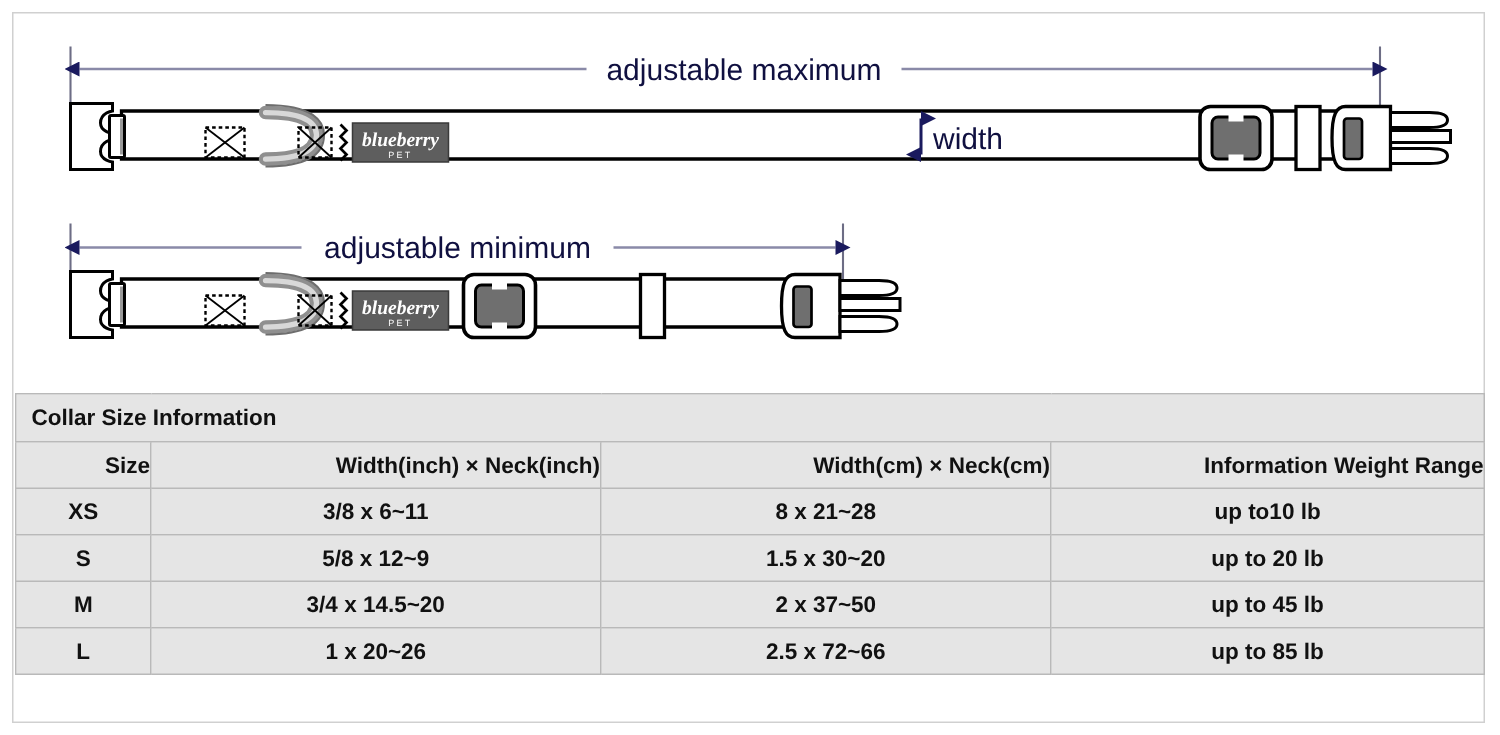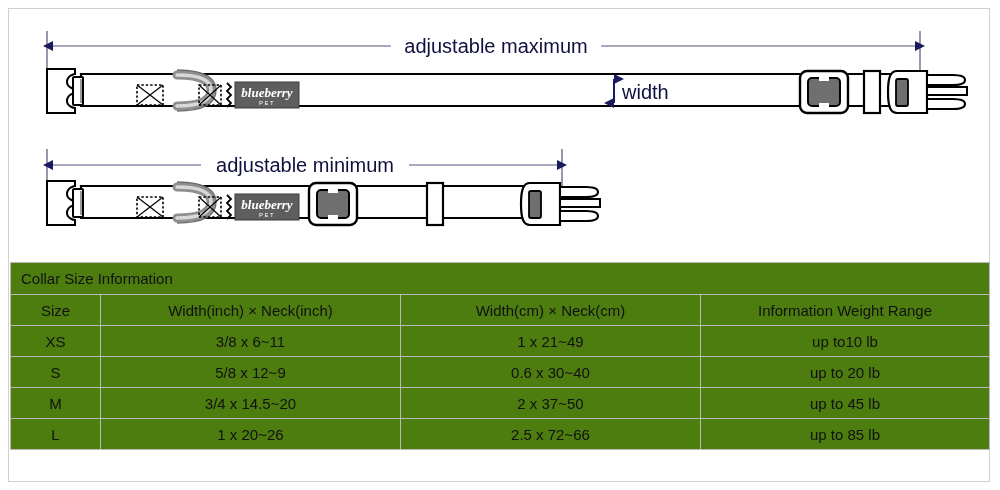--- a/index.html
+++ b/index.html
@@ -27,37 +27,38 @@
     table-layout:fixed;
   }
   .size-table td{
     border:1px solid #b9b9b9;
     text-align:center;
     font-size:15px;
     color:#111;
     padding:0;
     height:30px;
     vertical-align:middle;
-    background:#4d7c0f;
+    background:#e5e5e5;
+    font-weight:bold;
   }
   .size-table td.title-cell{
     text-align:left;
     padding-left:10px;
     height:31px;
     font-size:15px;
     border-left:1px solid #b9b9b9;
     border-right:1px solid #b9b9b9;
   }
   .size-table td.tips-cell{
     text-align:left;
     padding-left:9px;
     height:33px;
     font-size:15px;
   }
-  .size-table tr.head td{font-size:15px;}
+  .size-table tr.head td{font-size:15px;text-align:right;}
   .col-size{width:90px;}
   .col-inch{width:300px;}
   .col-cm{width:300px;}
   .col-weight{width:289px;}
 
   .nowrap{white-space:nowrap;}
 </style>
 </head>
 <body>
 
@@ -248,27 +249,27 @@
       </tr>
       <tr class="head">
         <td class="nowrap">Size</td>
         <td class="nowrap">Width(inch)  ×  Neck(inch)</td>
         <td class="nowrap">Width(cm)  ×  Neck(cm)</td>
         <td class="nowrap">Information Weight Range</td>
       </tr>
       <tr>
         <td>XS</td>
         <td>3/8 x 6~11</td>
-        <td>1 x 21~49</td>
+        <td>8 x 21~28</td>
         <td>up to10 lb</td>
       </tr>
       <tr>
         <td>S</td>
         <td>5/8 x 12~9</td>
-        <td>0.6 x 30~40</td>
+        <td>1.5 x 30~20</td>
         <td>up to 20 lb</td>
       </tr>
       <tr>
         <td>M</td>
         <td>3/4 x 14.5~20</td>
         <td>2 x 37~50</td>
         <td>up to 45 lb</td>
       </tr>
       <tr>
         <td>L</td>

